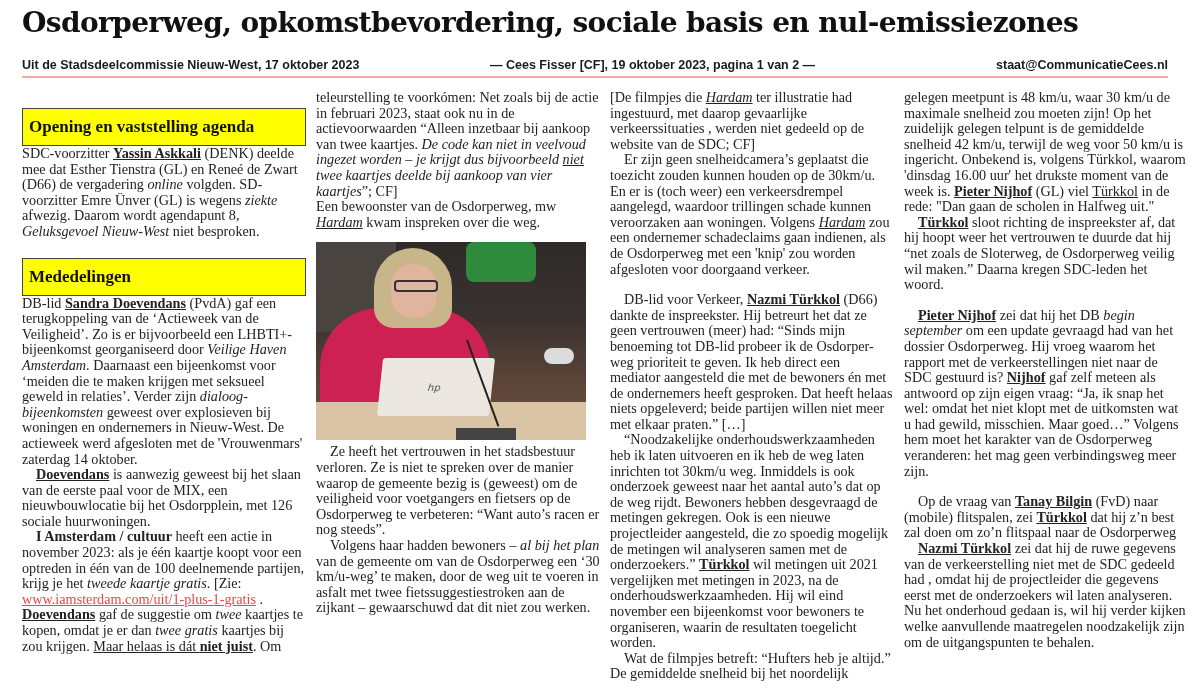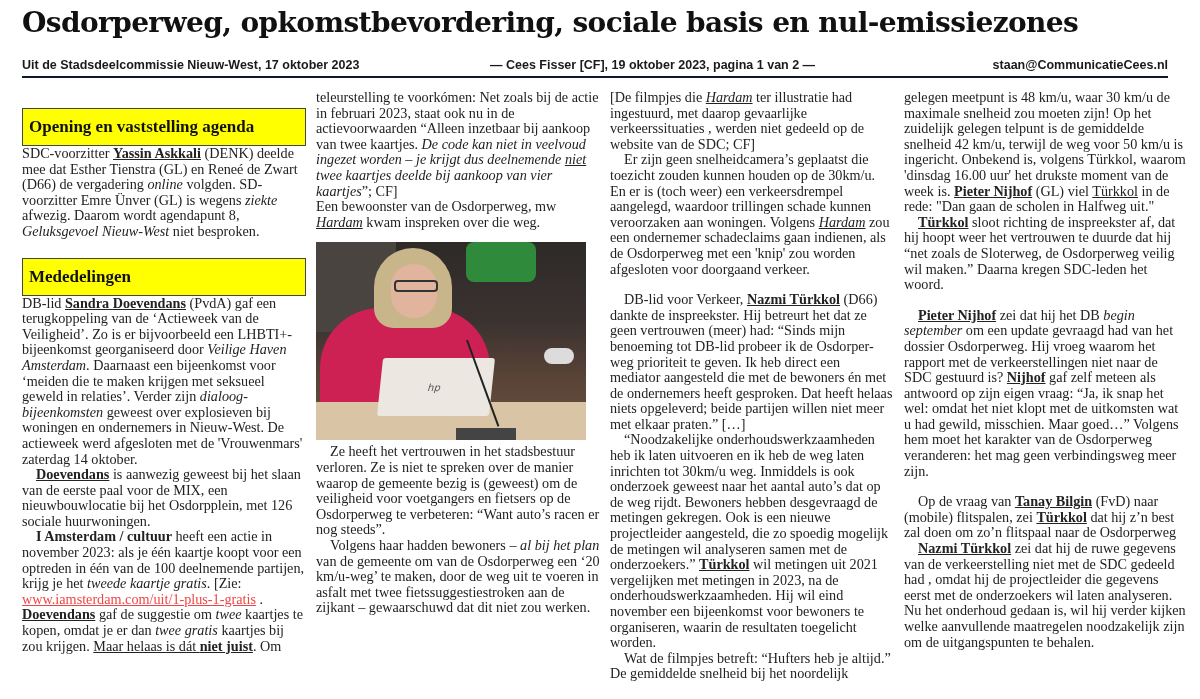--- a/index.html
+++ b/index.html
@@ -6,21 +6,21 @@
   body { width: 1200px; height: 699px; overflow: hidden; position: relative; color: #1a1a1a; }
   .page { position: absolute; left: 0; top: 0; width: 1200px; height: 699px; }
   .title {
     position: absolute; left: 22px; top: 6px; margin: 0;
     font-family: "DejaVu Serif", "Liberation Serif", serif; font-weight: bold;
     font-size: 28px; letter-spacing: -0.6px; color: #111; white-space: nowrap;
   }
   .subhead {
     position: absolute; left: 22px; top: 58px; width: 1146px; height: 18px;
     font-family: "Liberation Sans", sans-serif; font-size: 12.5px; font-weight: bold; color: #1a1a1a;
-    border-bottom: 2px solid #0f172a;
+    border-bottom: 2px solid #fca5a5;
   }
   .subhead .l { position: absolute; left: 0; top: 0; }
   .subhead .c { position: absolute; left: 468px; top: 0; }
   .subhead .r { position: absolute; right: 0; top: 0; }
   .col {
     position: absolute; top: 90px; width: 284px;
     font-family: "Liberation Serif", serif; font-size: 14.2px; line-height: 15.6px; color: #222;
   }
   .col p { margin: 0; }
   .ind { text-indent: 14px; }
@@ -54,57 +54,57 @@
 </head>
 <body>
 
 <div class="page">
 
   <h1 class="title">Osdorperweg, opkomstbevordering, sociale basis en nul-emissiezones</h1>
 
   <div class="subhead">
     <span class="l">Uit de Stadsdeelcommissie Nieuw-West, 17 oktober 2023</span>
     <span class="c">— Cees Fisser [CF], 19 oktober 2023, pagina 1 van 2 —</span>
-    <span class="r">staan@CommunicatieCees.nl</span>
+    <span class="r">staat@CommunicatieCees.nl</span>
   </div>
 
   <div class="col" style="left:22px;">
 
     <div class="sect">Opening en vaststelling agenda</div>
     <p><span>SDC-voorzitter </span><span class="bu">Yassin Askkali</span><span> (DENK) deelde mee dat Esther Tienstra (GL) en Reneé de Zwart (D66) de vergadering </span><span class="i">online</span><span> volgden. SD-voorzitter Emre Ünver (GL) is wegens </span><span class="i">ziekte</span><span> afwezig. Daarom wordt agendapunt 8, </span><span class="i">Geluksgevoel Nieuw-West</span><span> niet besproken.</span></p>
 
     <div class="sect">Mededelingen</div>
     <p><span>DB-lid </span><span class="bu">Sandra Doevendans</span><span> (PvdA) gaf een terugkoppeling van de ‘Actieweek van de Veiligheid’. Zo is er bijvoorbeeld een LHBTI+-bijeenkomst georganiseerd door </span><span class="i">Veilige Haven Amsterdam</span><span>. Daarnaast een bijeenkomst voor ‘meiden die te maken krijgen met seksueel geweld in relaties’. Verder zijn </span><span class="i">dialoog-bijeenkomsten</span><span> geweest over explosieven bij woningen en ondernemers in Nieuw-West. De actieweek werd afgesloten met de 'Vrouwenmars' zaterdag 14 oktober.</span></p>
     <p class="ind"><span class="bu">Doevendans</span><span> is aanwezig geweest bij het slaan van de eerste paal voor de MIX, een nieuwbouwlocatie bij het Osdorpplein, met 126 sociale huurwoningen.</span></p>
     <p class="ind"><b>I Amsterdam / cultuur</b><span> heeft een actie in november 2023: als je één kaartje koopt voor een optreden in één van de 100 deelnemende partijen, krijg je het </span><span class="i">tweede kaartje gratis</span><span>. [Zie: </span><a class="link">www.iamsterdam.com/uit/1-plus-1-gratis</a><span> . </span><span class="bu">Doevendans</span><span> gaf de suggestie om </span><span class="i">twee</span><span> kaartjes te kopen, omdat je er dan </span><span class="i">twee gratis</span><span> kaartjes bij zou krijgen. </span><span class="u">Maar helaas is dát </span><span class="bu">niet juist</span><span>. Om</span></p>
   </div>
 
   <div class="col" style="left:316px;">
-    <p><span>teleurstelling te voorkómen: Net zoals bij de actie in februari 2023, staat ook nu in de actievoorwaarden “Alleen inzetbaar bij aankoop van twee kaartjes. </span><span class="i">De code kan niet in veelvoud ingezet worden – je krijgt dus deelnemende </span><span class="i u">niet</span><span class="i"> twee kaartjes deelde bij aankoop van vier kaartjes</span><span>”; CF]</span></p>
+    <p><span>teleurstelling te voorkómen: Net zoals bij de actie in februari 2023, staat ook nu in de actievoorwaarden “Alleen inzetbaar bij aankoop van twee kaartjes. </span><span class="i">De code kan niet in veelvoud ingezet worden – je krijgt dus bijvoorbeeld </span><span class="i u">niet</span><span class="i"> twee kaartjes deelde bij aankoop van vier kaartjes</span><span>”; CF]</span></p>
 
     <p><span>Een bewoonster van de Osdorperweg, mw </span><span class="i u">Hardam</span><span> kwam inspreken over die weg.</span></p>
 
     <div class="photo" title="Inspreekster mw Hardam achter laptop met microfoon">
       <div class="bg2"></div>
       <div class="bg1"></div>
       <div class="body"></div>
       <div class="hair"></div>
       <div class="face"></div>
       <div class="glasses"></div>
       <div class="shoe"></div>
       <div class="desk"></div>
       <div class="laptop">
           <span>hp</span>
         </div>
       <div class="mic"></div>
       <div class="base"></div>
     </div>
 
     <p class="ind">Ze heeft het vertrouwen in het stadsbestuur verloren. Ze is niet te spreken over de manier waarop de gemeente bezig is (geweest) om de veiligheid voor voetgangers en fietsers op de Osdorperweg te verbeteren: “Want auto’s racen er nog steeds”.</p>
-    <p class="ind"><span>Volgens haar hadden bewoners – </span><span class="i">al bij het plan</span><span> van de gemeente om van de Osdorperweg een ‘20 km/u-weg’ te maken, door de weg uit te voeren in asfalt met twee fietssuggestiestroken aan de zijkant – gewaarschuwd dat dit niet zou werken.</span></p>
+    <p class="ind"><span>Volgens haar hadden bewoners – </span><span class="i">al bij het plan</span><span> van de gemeente om van de Osdorperweg een ‘30 km/u-weg’ te maken, door de weg uit te voeren in asfalt met twee fietssuggestiestroken aan de zijkant – gewaarschuwd dat dit niet zou werken.</span></p>
   </div>
 
   <div class="col" style="left:610px;">
     <p><span>[De filmpjes die </span><span class="i u">Hardam</span><span> ter illustratie had ingestuurd, met daarop gevaarlijke verkeerssituaties , werden niet gedeeld op de website van de SDC; CF]</span></p>
     <p class="ind"><span>Er zijn geen snelheidcamera’s geplaatst die toezicht zouden kunnen houden op de 30km/u. En er is (toch weer) een verkeersdrempel aangelegd, waardoor trillingen schade kunnen veroorzaken aan woningen. Volgens </span><span class="i u">Hardam</span><span> zou een ondernemer schadeclaims gaan indienen, als de Osdorperweg met een 'knip' zou worden afgesloten voor doorgaand verkeer.</span></p>
     <div class="gap"></div>
     <p class="ind"><span>DB-lid voor Verkeer, </span><span class="bu">Nazmi Türkkol</span><span> (D66) dankte de inspreekster. Hij betreurt het dat ze geen vertrouwen (meer) had: “Sinds mijn benoeming tot DB-lid probeer ik de Osdorper-weg prioriteit te geven. Ik heb direct een mediator aangesteld die met de bewoners én met de ondernemers heeft gesproken. Dat heeft helaas niets opgeleverd; beide partijen willen niet meer met elkaar praten.” […]</span></p>
     <p class="ind"><span>“Noodzakelijke onderhoudswerkzaamheden heb ik laten uitvoeren en ik heb de weg laten inrichten tot 30km/u weg. Inmiddels is ook onderzoek geweest naar het aantal auto’s dat op de weg rijdt. Bewoners hebben desgevraagd de metingen gekregen. Ook is een nieuwe projectleider aangesteld, die zo spoedig mogelijk de metingen wil analyseren samen met de onderzoekers.” </span><span class="bu">Türkkol</span><span> wil metingen uit 2021 vergelijken met metingen in 2023, na de onderhoudswerkzaamheden. Hij wil eind november een bijeenkomst voor bewoners te organiseren, waarin de resultaten toegelicht worden.</span></p>
     <p class="ind">Wat de filmpjes betreft: “Hufters heb je altijd.” De gemiddelde snelheid bij het noordelijk</p>
   </div>

